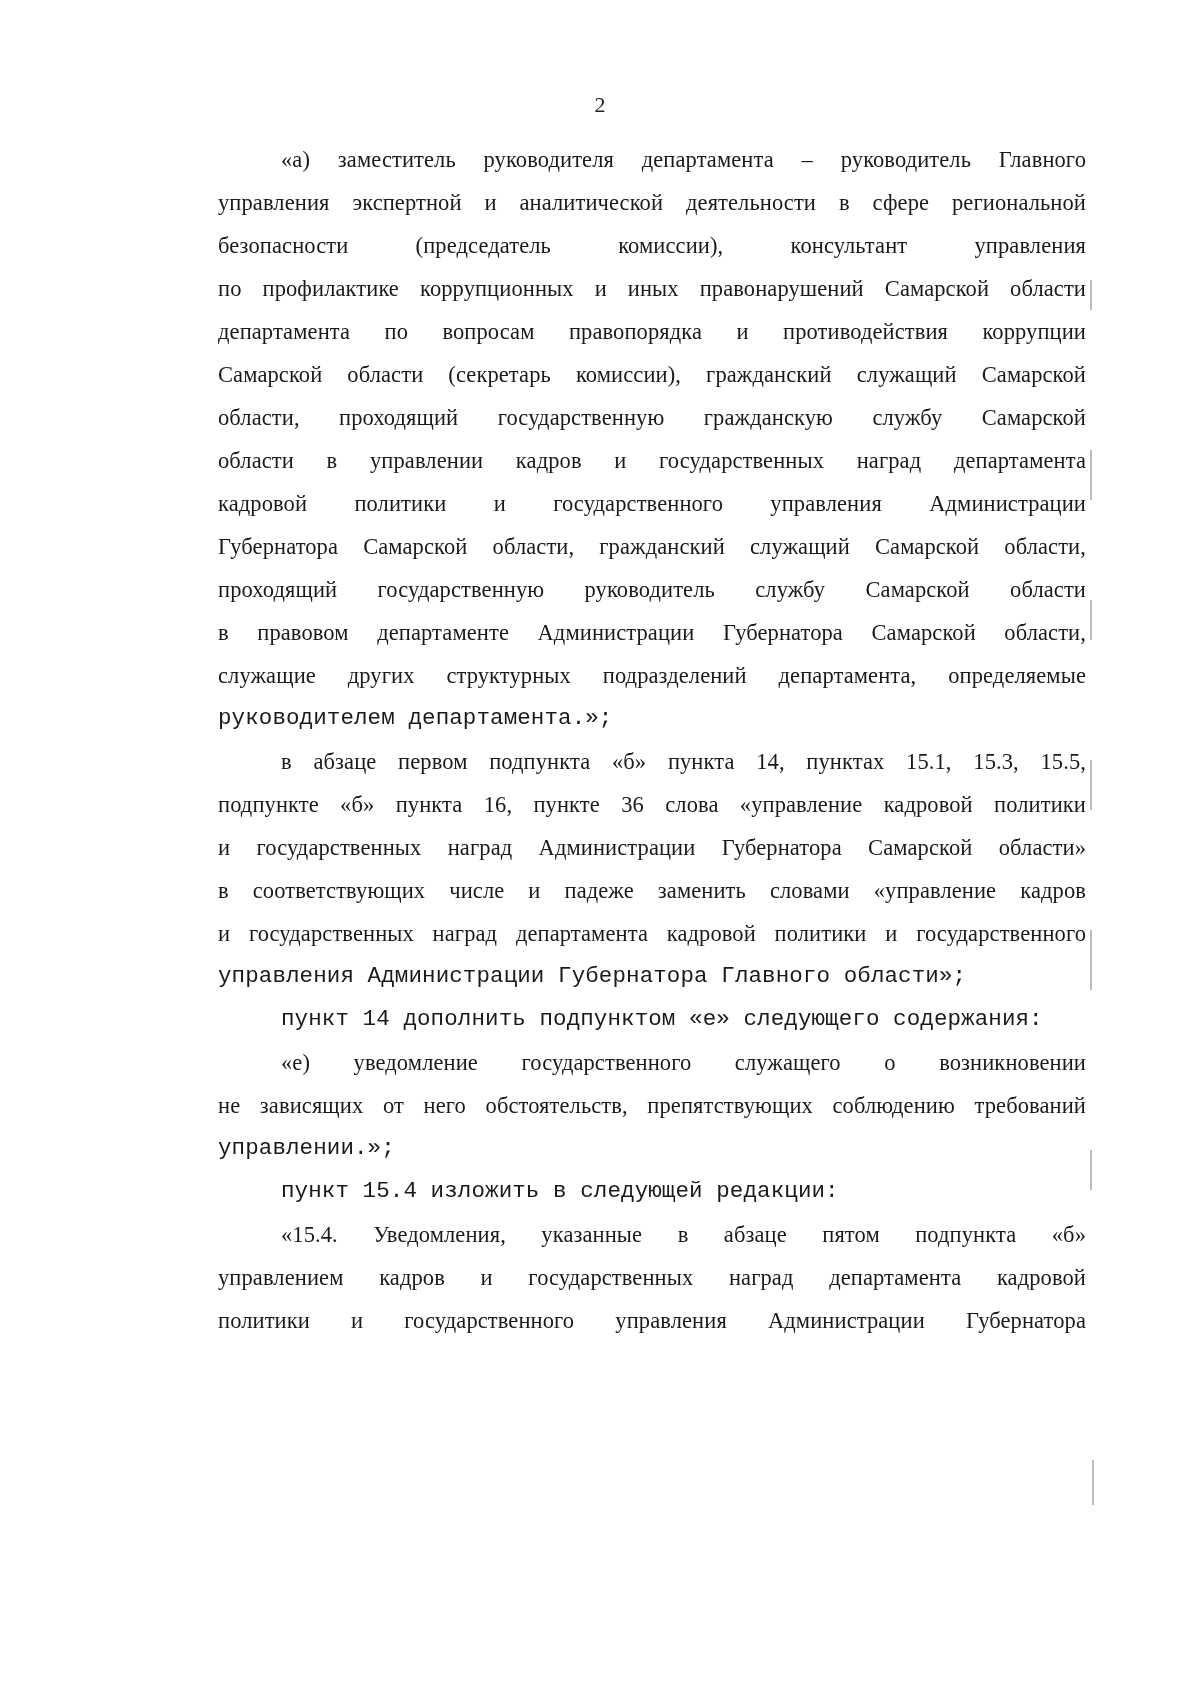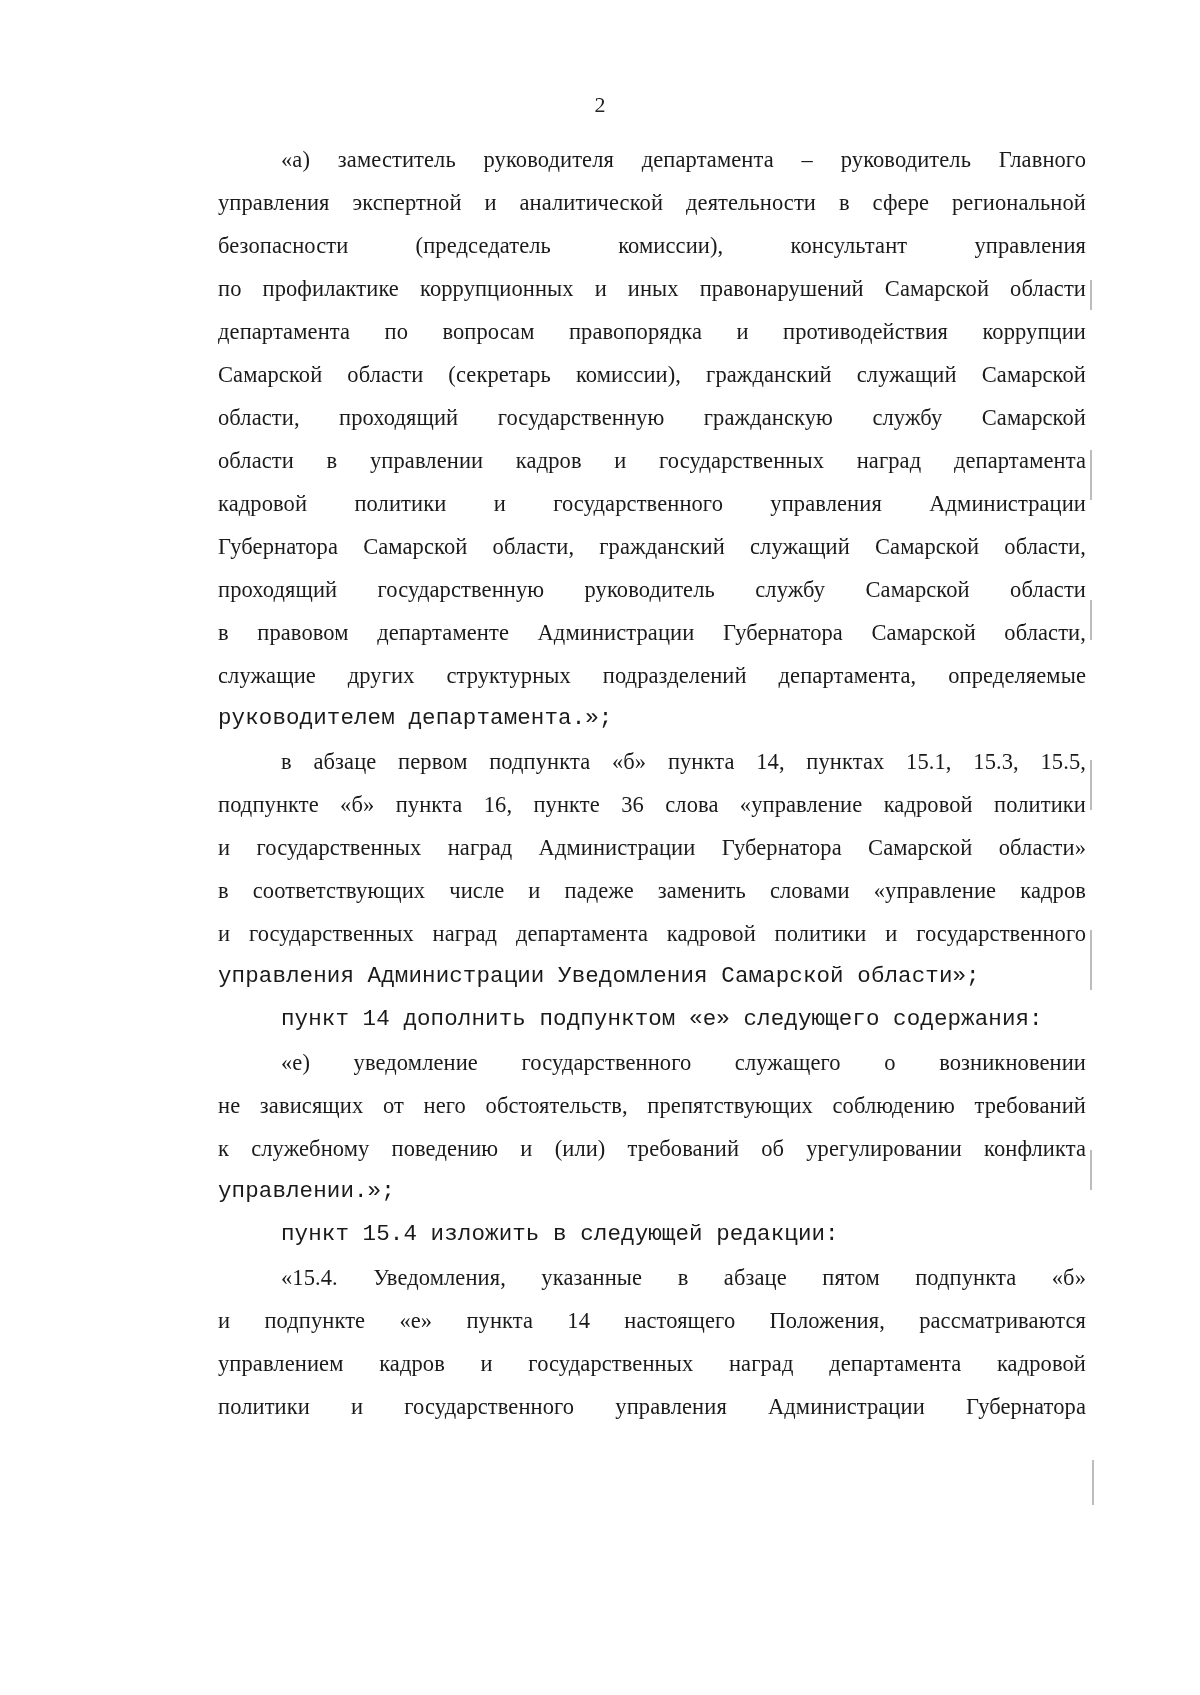--- a/index.html
+++ b/index.html
@@ -52,29 +52,27 @@
       <span class="line">Губернатора Самарской области, гражданский служащий Самарской области,</span>
       <span class="line">проходящий государственную руководитель службу Самарской области</span>
       <span class="line">в правовом департаменте Администрации Губернатора Самарской области,</span>
       <span class="line">служащие других структурных подразделений департамента, определяемые</span>
       <span class="line last">руководителем департамента.»;</span>
       <span class="line indent">в абзаце первом подпункта «б» пункта 14, пунктах 15.1, 15.3, 15.5,</span>
       <span class="line">подпункте «б» пункта 16, пункте 36 слова «управление кадровой политики</span>
       <span class="line">и государственных наград Администрации Губернатора Самарской области»</span>
       <span class="line">в соответствующих числе и падеже заменить словами «управление кадров</span>
       <span class="line">и государственных наград департамента кадровой политики и государственного</span>
-      <span class="line last">управления Администрации Уведомления Самарской области»;</span>
+      <span class="line last">управления Администрации Губернатора Главного области»;</span>
       <span class="line indent last">пункт 14 дополнить подпунктом «е» следующего содержания:</span>
       <span class="line indent">«е) уведомление государственного служащего о возникновении</span>
       <span class="line">не зависящих от него обстоятельств, препятствующих соблюдению требований</span>
-      <span class="line">к служебному поведению и (или) требований об урегулировании конфликта</span>
       <span class="line last">управлении.»;</span>
       <span class="line indent last">пункт 15.4 изложить в следующей редакции:</span>
       <span class="line indent">«15.4. Уведомления, указанные в абзаце пятом подпункта «б»</span>
-      <span class="line">и подпункте «е» пункта 14 настоящего Положения, рассматриваются</span>
       <span class="line">управлением кадров и государственных наград департамента кадровой</span>
       <span class="line">политики и государственного управления Администрации Губернатора</span>
     </div>
 
   <div class="scan-mark" style="left:1090px; top:280px; height:30px;"></div>
   <div class="scan-mark" style="left:1090px; top:450px; height:50px;"></div>
   <div class="scan-mark" style="left:1090px; top:600px; height:40px;"></div>
   <div class="scan-mark" style="left:1090px; top:760px; height:50px;"></div>
   <div class="scan-mark" style="left:1090px; top:930px; height:60px;"></div>
   <div class="scan-mark" style="left:1090px; top:1150px; height:40px;"></div>

